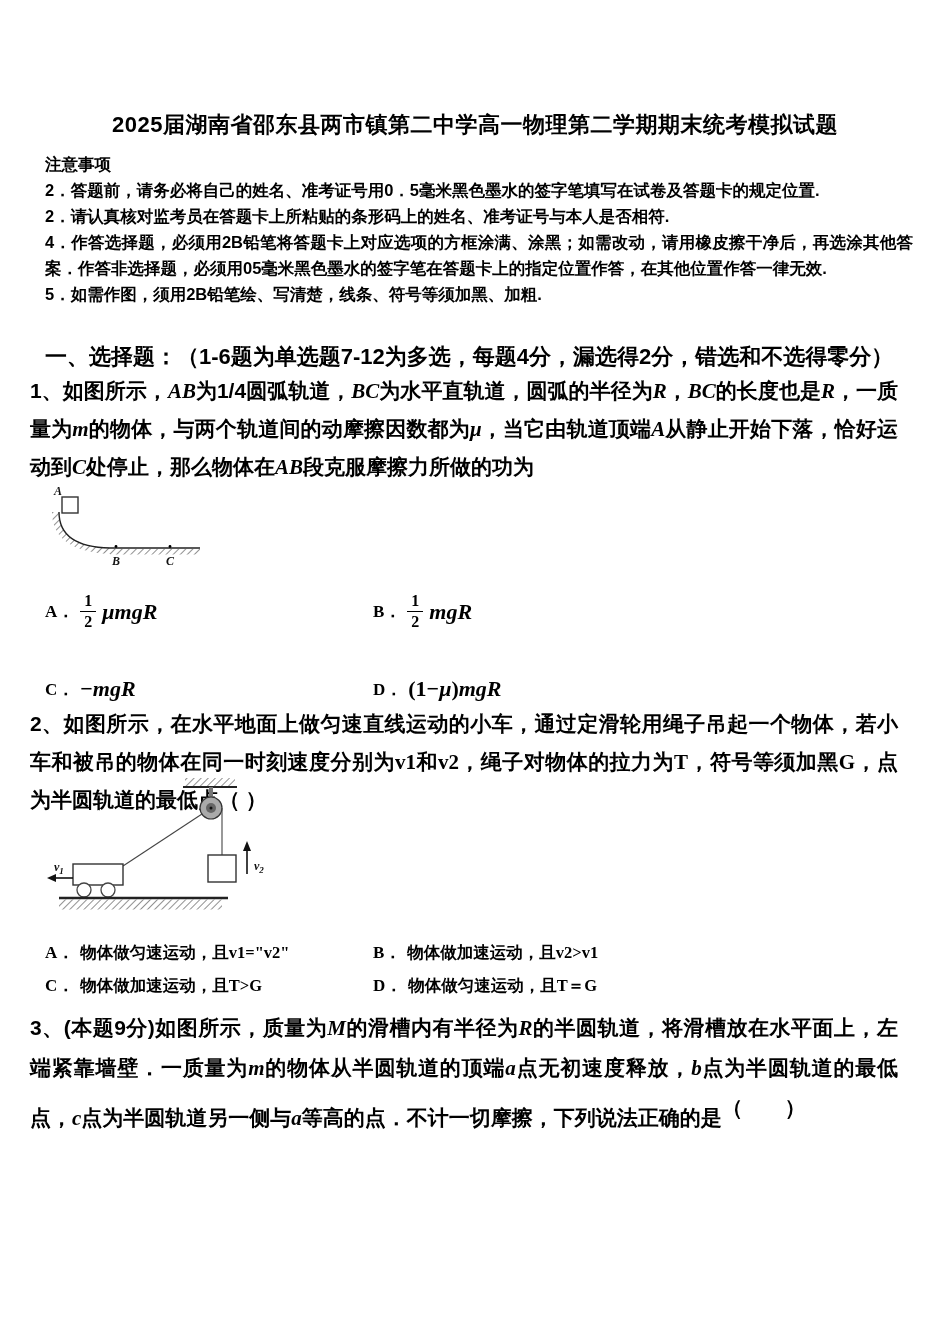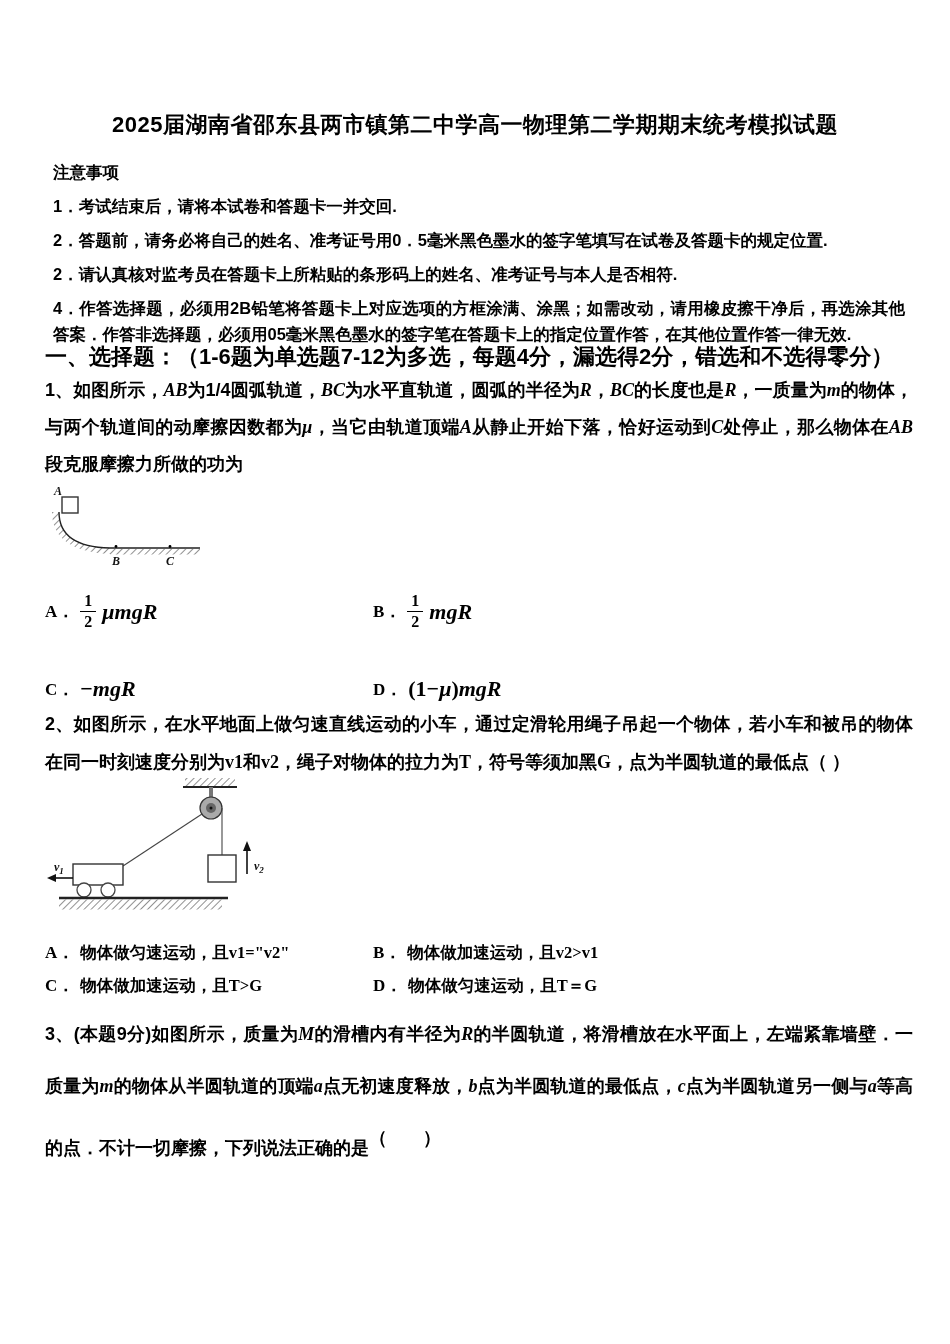--- a/index.html
+++ b/index.html
@@ -1,26 +1,26 @@
 <!DOCTYPE html>
 <html><head>
 <meta charset="utf-8">
 <style>
   html,body{margin:0;padding:0;background:#fff;}
   .page{position:relative;width:950px;height:1324px;background:#ffffff;overflow:hidden;
         font-family:"Liberation Sans","DejaVu Sans",sans-serif;color:#000;font-weight:600;}
   .abs{position:absolute;}
   .title{top:110px;left:0;width:950px;text-align:center;font-size:22px;font-weight:bold;letter-spacing:0.5px;}
   .notice{top:151px;left:45px;width:868px;font-size:16.5px;line-height:26px;text-align:justify;}
-  .notice div{margin:8px;}
+  .notice div{margin:0;}
   .section-head{top:342px;left:45px;width:868px;font-size:22px;}
-  .qtext{left:45px;width:868px;font-size:18px;text-align:justify;}
+  .qtext{left:30px;width:868px;font-size:21px;text-align:justify;}
   .q1text{top:372px;line-height:37px;}
   .q2text{top:705px;line-height:38px;}
-  .q3text{top:1008px;line-height:52px;}
+  .q3text{top:1008px;line-height:39px;}
   .seg-var{font-family:"Liberation Serif","DejaVu Serif",serif;font-style:italic;font-weight:bold;}
   .seg-lat{font-family:"Liberation Serif","DejaVu Serif",serif;font-weight:bold;}
   .seg-sup{vertical-align:10px;}
   .opt-cell{position:absolute;display:flex;align-items:center;gap:6px;font-size:16.5px;}
   .opt-label{font-family:"Liberation Serif","DejaVu Serif",serif;font-weight:bold;font-size:17px;}
   .frac{display:inline-block;text-align:center;font-family:"Liberation Serif","DejaVu Serif",serif;
         font-weight:bold;font-size:16px;line-height:1.15;}
   .frac .num{display:block;border-bottom:1.6px solid #000;padding:0 4px 1px;}
   .frac .den{display:block;padding-top:1px;}
   .formula{font-size:22px;}
@@ -35,24 +35,24 @@
 </style>
 </head>
 <body>
 
 <div class="page">
 
   <div class="abs title">2025届湖南省邵东县两市镇第二中学高一物理第二学期期末统考模拟试题</div>
 
   <div class="abs notice">
     <div>注意事项</div>
-    <div>1．考试结束后，请将本试卷和答题卡一并交回.</div>
     <div>2．答题前，请务必将自己的姓名、准考证号用0．5毫米黑色墨水的签字笔填写在试卷及答题卡的规定位置.</div>
     <div>2．请认真核对监考员在答题卡上所粘贴的条形码上的姓名、准考证号与本人是否相符.</div>
     <div>4．作答选择题，必须用2B铅笔将答题卡上对应选项的方框涂满、涂黑；如需改动，请用橡皮擦干净后，再选涂其他答案．作答非选择题，必须用05毫米黑色墨水的签字笔在答题卡上的指定位置作答，在其他位置作答一律无效.</div>
+    <div>5．如需作图，须用2B铅笔绘、写清楚，线条、符号等须加黑、加粗.</div>
   </div>
 
   <div class="abs section-head">一、选择题：（1-6题为单选题7-12为多选，每题4分，漏选得2分，错选和不选得零分）</div>
 
   <div class="abs qtext q1text"><span class="seg-cn">1、如图所示，</span><span class="seg-var">AB</span><span class="seg-cn">为1/4圆弧轨道，</span><span class="seg-var">BC</span><span class="seg-cn">为水平直轨道，圆弧的半径为</span><span class="seg-var">R</span><span class="seg-cn">，</span><span class="seg-var">BC</span><span class="seg-cn">的长度也是</span><span class="seg-var">R</span><span class="seg-cn">，一质量为</span><span class="seg-var">m</span><span class="seg-cn">的物体，与两个轨道间的动摩擦因数都为</span><span class="seg-var">μ</span><span class="seg-cn">，当它由轨道顶端</span><span class="seg-var">A</span><span class="seg-cn">从静止开始下落，恰好运动到</span><span class="seg-var">C</span><span class="seg-cn">处停止，那么物体在</span><span class="seg-var">AB</span><span class="seg-cn">段克服摩擦力所做的功为</span></div>
 
   <div class="abs fig" style="top:481px;left:48px;">
     <svg width="165" height="100" viewBox="0 0 165 100">
       <defs>
         <pattern id="hatch1" width="5" height="5" patternUnits="userSpaceOnUse" patternTransform="rotate(45)">

